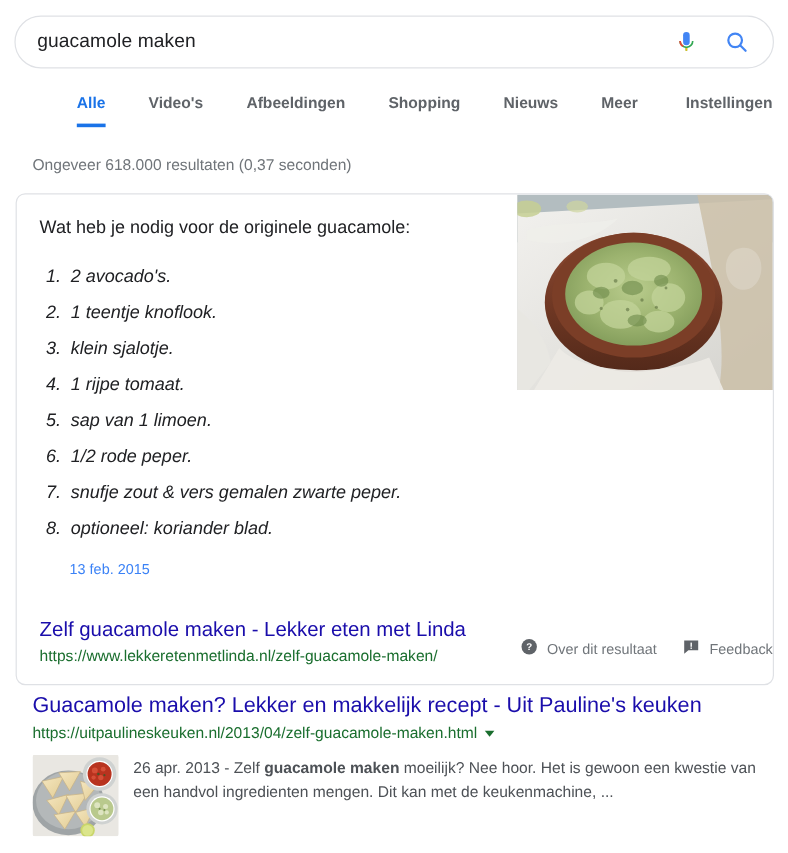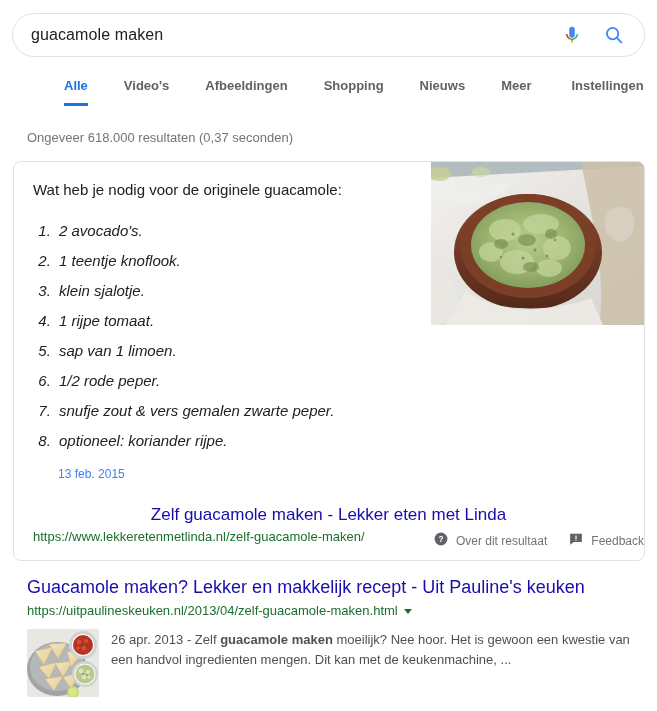--- a/index.html
+++ b/index.html
@@ -143,22 +143,21 @@
   }
   .snippet-hero {
     position: absolute;
     right: 0; top: 0;
     width: 213px; height: 163px;
     overflow: hidden;
   }
 
   .snippet-link-block {
     padding: 0 20px 0 19px;
-    margin-top: 22px;
-    text-align: center;
+    margin-top: 32px;
   }
   .res-title {
     font-size: 17px;
     color: #1a0dab;
     line-height: 22px;
     cursor: pointer;
     text-decoration: none;
     display: inline-block;
   }
   .res-url {
@@ -327,21 +326,21 @@
     <div class="snippet-title">Wat heb je nodig voor de originele guacamole:</div>
 
     <ol class="snippet-list">
       <li>2 avocado's.</li>
       <li>1 teentje knoflook.</li>
       <li>klein sjalotje.</li>
       <li>1 rijpe tomaat.</li>
       <li>sap van 1 limoen.</li>
       <li>1/2 rode peper.</li>
       <li>snufje zout &amp; vers gemalen zwarte peper.</li>
-      <li>optioneel: koriander rijpe.</li>
+      <li>optioneel: koriander blad.</li>
     </ol>
 
     <div class="snippet-date">13 feb. 2015</div>
 
     <div class="snippet-link-block">
       <a class="res-title" href="#">Zelf guacamole maken - Lekker eten met Linda</a>
       <div class="res-url">
         <span>https://www.lekkeretenmetlinda.nl/zelf-guacamole-maken/</span>
       </div>
     </div>

